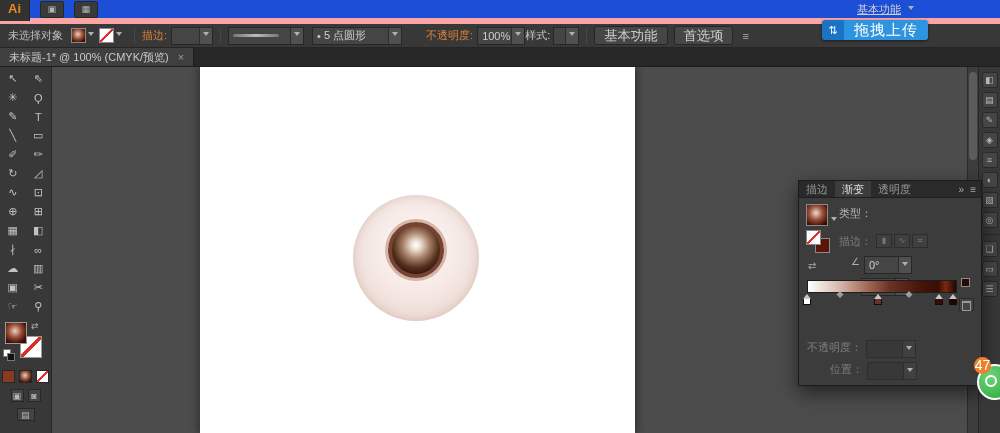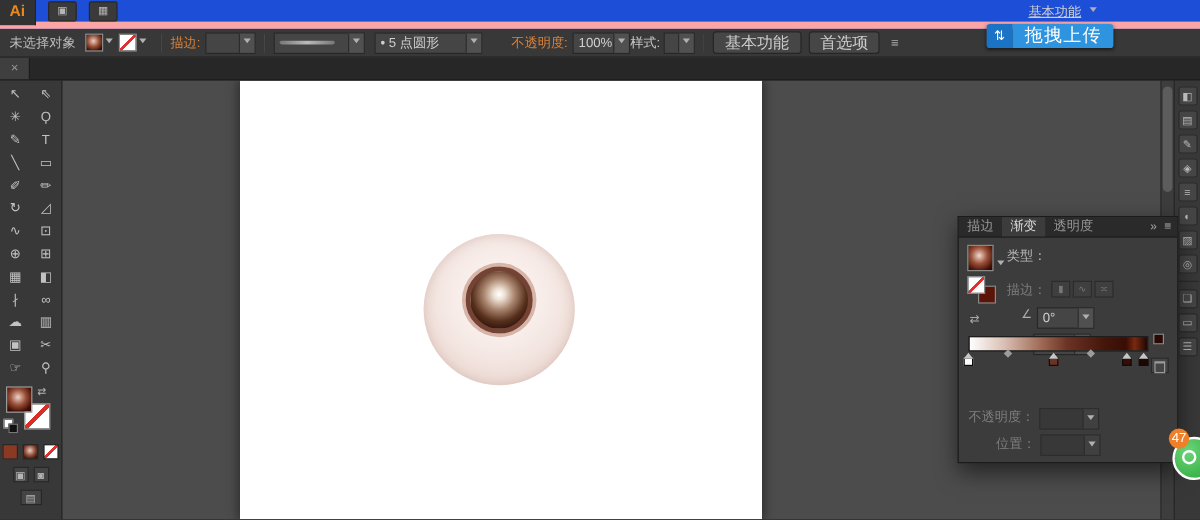--- a/index.html
+++ b/index.html
@@ -153,21 +153,21 @@
   .gstop { position:absolute; top:4px; width:8px; height:7px; border:1px solid #0d0d0d;
     background:var(--c,#fff); transform:translateX(-50%); cursor:pointer; }
   .gstop::before { content:""; position:absolute; left:-1px; top:-5px;
     border-left:4px solid transparent; border-right:4px solid transparent;
     border-bottom:5px solid #c6c6c6; }
   .midpoint { position:absolute; top:0; width:5px; height:5px; background:#9c9c9c;
     transform:translateX(-50%) rotate(45deg); cursor:pointer; }
   
   .badge47 { position:absolute; right:9px; top:357px; width:17px; height:17px;
     border-radius:50%; background:var(--badge-orange,#f07f2a); color:#fff;
-    font-size:11px; line-height:17px; text-align:center; z-index:70; }
+    font-size:14px; line-height:17px; text-align:center; z-index:70; }
   .assistant-btn { position:absolute; right:-13px; top:364px; width:36px; height:36px;
     border-radius:50%; border:2px solid #fff; z-index:69; cursor:pointer;
     background:radial-gradient(circle at 35% 32%, #6cd47a, var(--overlay-green,#3cb54a) 70%); }
   .assistant-glyph { position:absolute; left:6px; top:9px; width:12px; height:12px;
     border:2px solid #fff; border-radius:50%; }
 </style>
 </head>
 <body>
 
 <div class="app">
@@ -233,20 +233,21 @@
         </span>
     </div>
     <span class="sep"></span>
     <button class="btn">基本功能</button>
     <button class="btn" style="margin-left:6px">首选项</button>
     <span style="margin-left:9px;color:#b0b0b0">≡</span>
   </div>
 
   <div class="tabstrip">
     <div class="doc-tab">
+      <span>未标题-1* @ 100% (CMYK/预览)</span>
       <span class="tab-close">×</span>
     </div>
   </div>
 
   <div class="toolbar">
     <div class="tools-grid">
         <div class="tool">↖</div>
         <div class="tool">⇖</div>
         <div class="tool">✳</div>
         <div class="tool">Ϙ</div>

